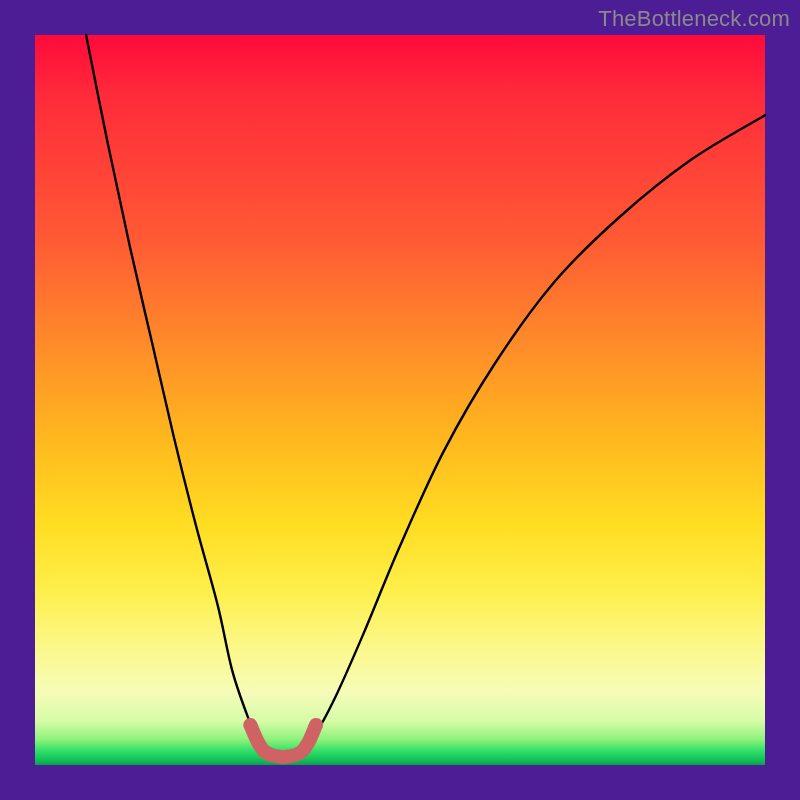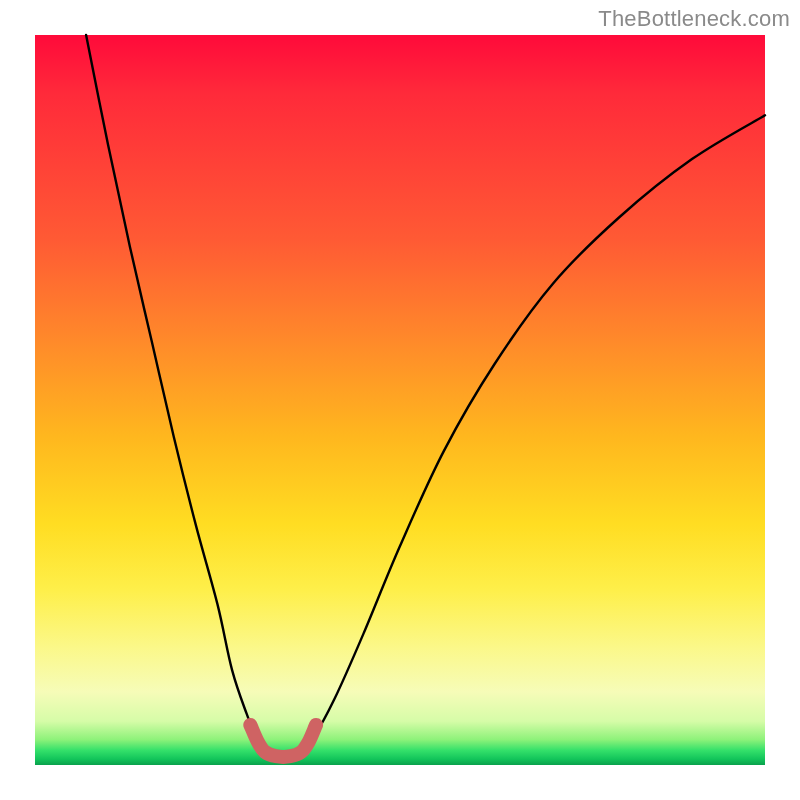--- a/index.html
+++ b/index.html
@@ -10,21 +10,21 @@
     background: #000;
     overflow: hidden;
     font-family: Arial, Helvetica, sans-serif;
   }
   .frame {
     position: absolute;
     left: 0;
     top: 0;
     width: 800px;
     height: 800px;
-    background: #ffffff;
+    background: #4c1d95;
   }
   .plot-area {
     position: absolute;
     left: 35px;
     top: 35px;
     width: 730px;
     height: 730px;
     
     background: linear-gradient(
       to bottom,

